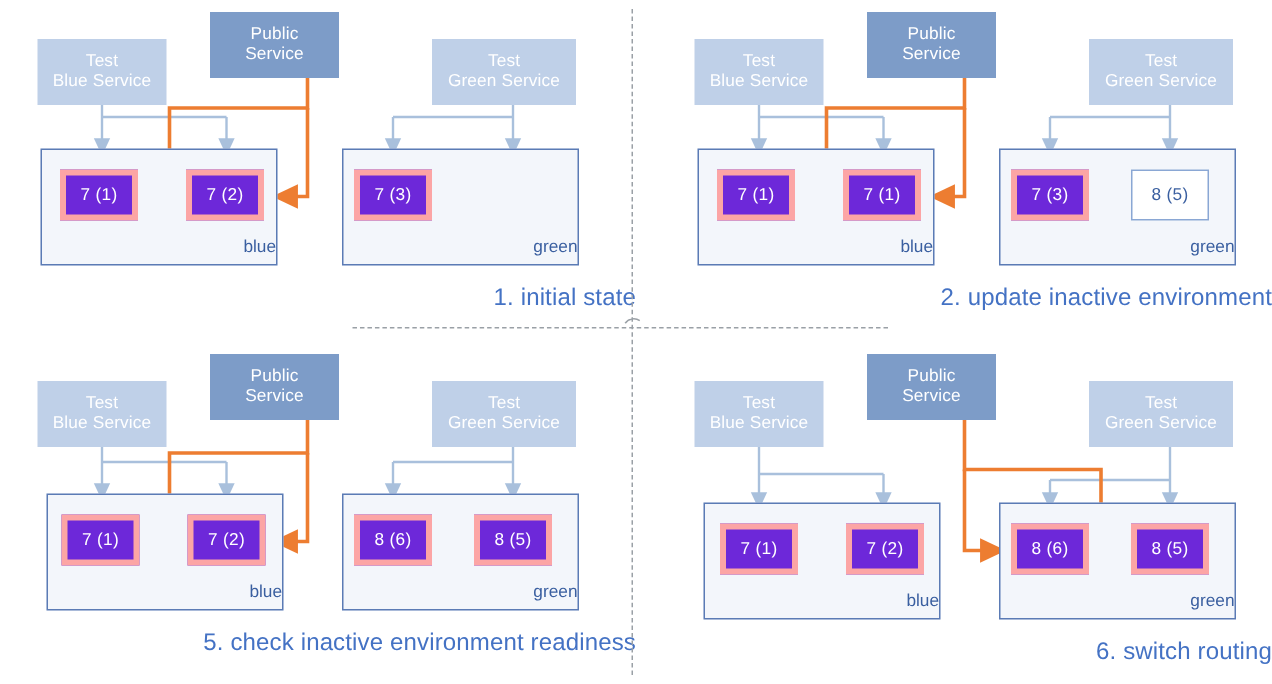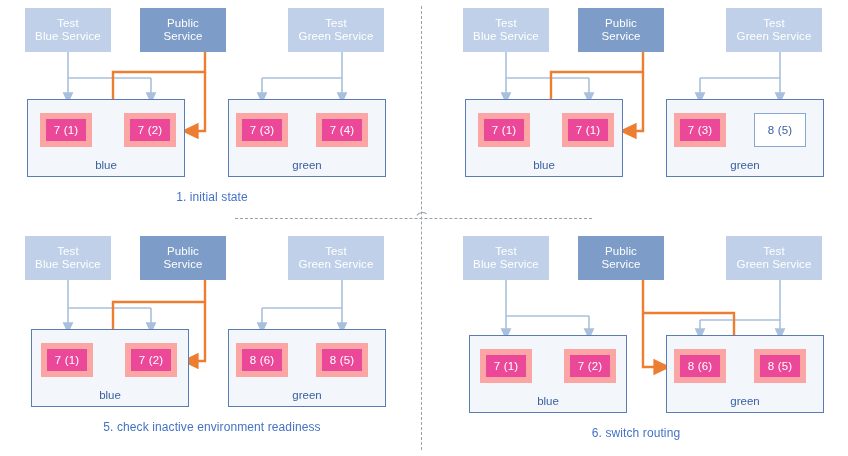--- a/index.html
+++ b/index.html
@@ -29,46 +29,46 @@
   
   .quad{position:absolute;width:424px;height:228px;}
 
   
   .svc{
     position:absolute;box-sizing:border-box;
     display:flex;align-items:center;justify-content:center;
     text-align:center;color:#ffffff;font-size:11.5px;line-height:13.5px;
     letter-spacing:.1px;
   }
-  .svc.test{background:#bfd0e8;}
+  .svc.test{background:#bfd0e8;margin-top:18px;}
   .svc.pub{background:#7d9cc8;}
 
   
   .env{
     position:absolute;box-sizing:border-box;
     background:#f3f6fb;border:1px solid #5b7bb5;
   }
   .env-label{
-    position:absolute;left:0;right:0;bottom:5px;text-align:center;
+    position:absolute;left:0;right:0;bottom:5px;text-align:right;
     color:#3a5fa0;font-size:11.5px;
   }
 
   
   .ver{
     position:absolute;box-sizing:border-box;
     display:flex;align-items:center;justify-content:center;
     font-size:11.5px;letter-spacing:.2px;
   }
-  .ver.filled{background:#ec4899;color:#ffffff;border:6px solid #fca5a5;}
+  .ver.filled{background:#6d28d9;color:#ffffff;border:4px solid #fca5a5;}
   .ver.hollow{background:#ffffff;color:#3a5fa0;border:1.2px solid #8aa7d4;}
 
   
   .caption{
-    position:absolute;left:0;width:424px;text-align:center;
-    color:#4472c4;font-size:12px;letter-spacing:.1px;
+    position:absolute;left:0;width:424px;text-align:right;
+    color:#4472c4;font-size:16px;letter-spacing:.1px;
   }
 
   
   .wires{position:absolute;left:0;top:0;width:424px;height:228px;overflow:visible;}
 </style>
 </head>
 <body>
 
 <div id="stage">
 
@@ -118,21 +118,20 @@
     <div class="env" style="left:27px;top:99px;width:158px;height:78px;">
       <div class="env-label">blue</div>
     </div>
     <div class="ver filled" style="left:40px;top:113px;width:52px;height:34px;">7 (1)</div>
     <div class="ver filled" style="left:124px;top:113px;width:52px;height:34px;">7 (2)</div>
 
     <div class="env" style="left:228px;top:99px;width:158px;height:78px;">
       <div class="env-label">green</div>
     </div>
     <div class="ver filled" style="left:236px;top:113px;width:52px;height:34px;">7 (3)</div>
-    <div class="ver filled" style="left:316px;top:113px;width:52px;height:34px;">7 (4)</div>
 
     <div class="caption" style="top:190px;">1. initial state</div>
   </div>
 
   <div class="quad" style="left:424px;top:0px;">
 
     <svg class="wires" viewBox="0 0 424 228">
       <defs>
         <marker id="ga2" markerWidth="9" markerHeight="9" refX="4.2" refY="4.2" orient="auto">
           <path d="M0.6,0.8 L7.8,4.2 L0.6,7.6 Z" fill="#a9c0dc"></path>
@@ -175,20 +174,21 @@
     </div>
     <div class="ver filled" style="left:54px;top:113px;width:52px;height:34px;">7 (1)</div>
     <div class="ver filled" style="left:138px;top:113px;width:52px;height:34px;">7 (1)</div>
 
     <div class="env" style="left:242px;top:99px;width:158px;height:78px;">
       <div class="env-label">green</div>
     </div>
     <div class="ver filled" style="left:250px;top:113px;width:52px;height:34px;">7 (3)</div>
     <div class="ver hollow" style="left:330px;top:113px;width:52px;height:34px;">8 (5)</div>
 
+    <div class="caption" style="top:190px;">2. update inactive environment</div>
   </div>
 
   <div class="quad" style="left:0px;top:228px;">
 
     <svg class="wires" viewBox="0 0 424 228">
       <defs>
         <marker id="ga3" markerWidth="9" markerHeight="9" refX="4.2" refY="4.2" orient="auto">
           <path d="M0.6,0.8 L7.8,4.2 L0.6,7.6 Z" fill="#a9c0dc"></path>
         </marker>
         <marker id="oa3" markerWidth="9" markerHeight="9" refX="4.2" refY="4.2" orient="auto">

